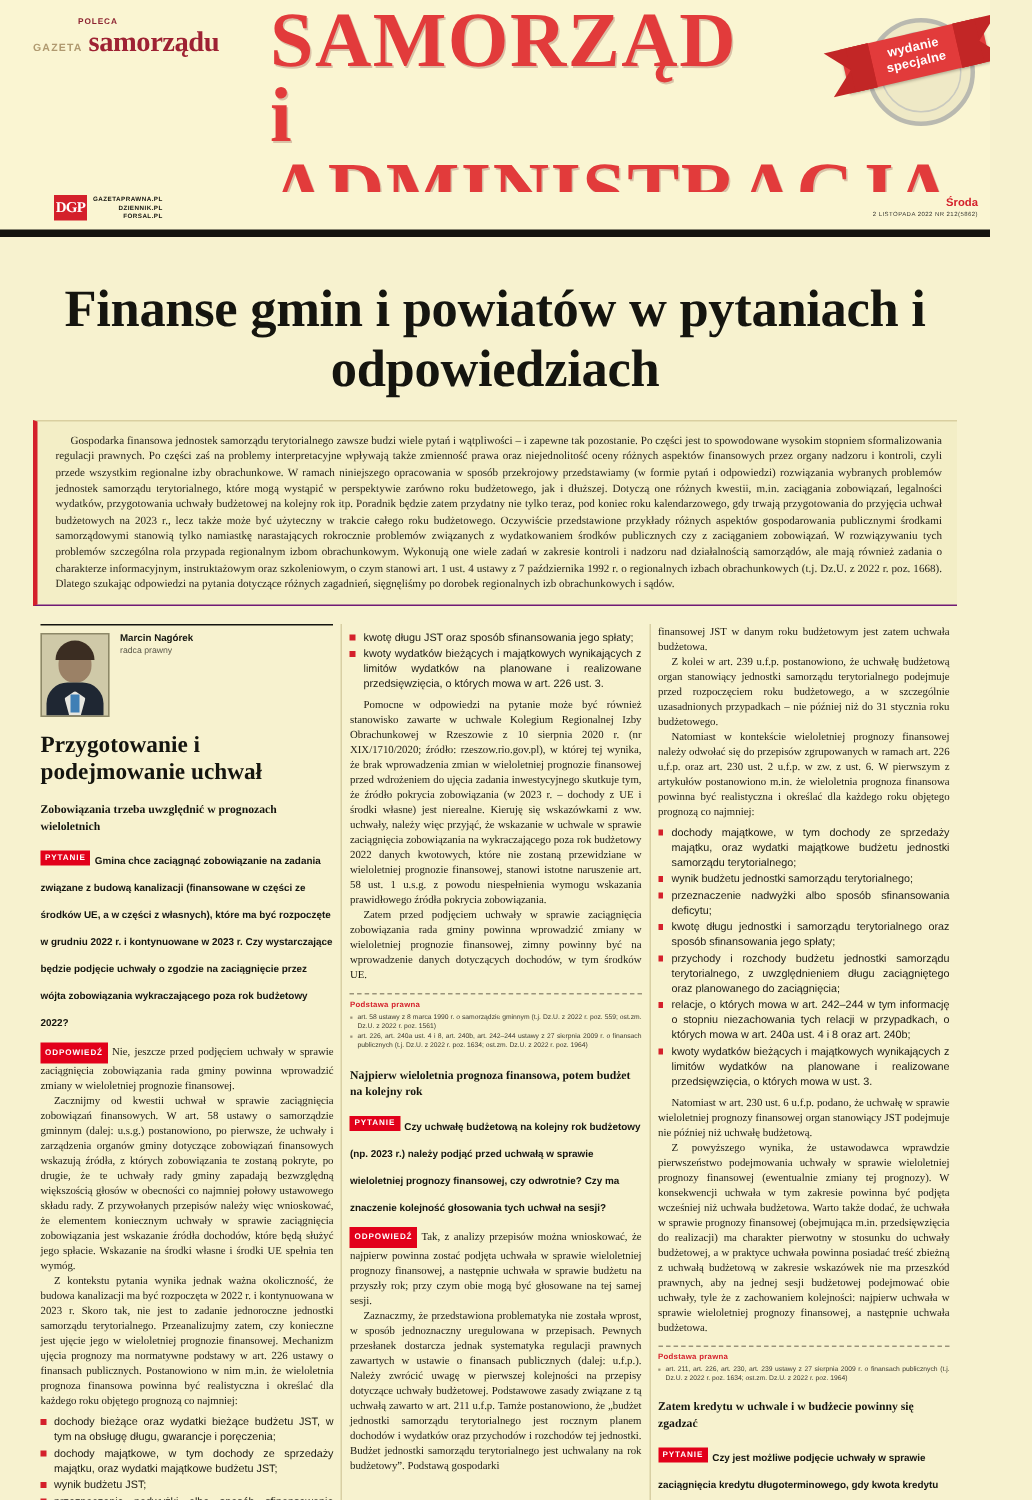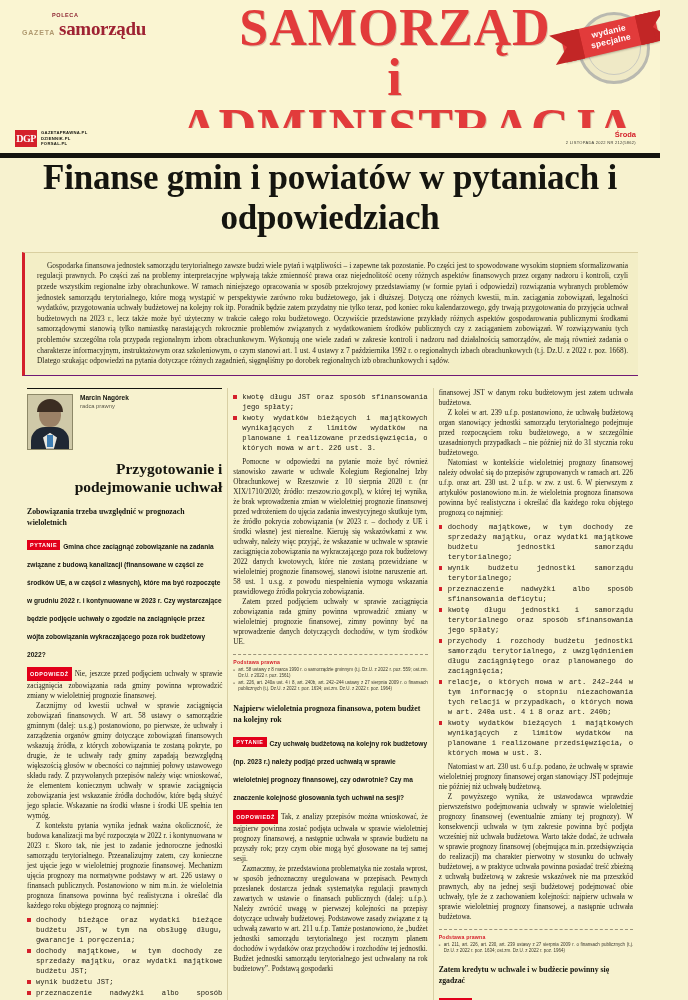--- a/index.html
+++ b/index.html
@@ -17,21 +17,21 @@
   .poleca{font-family:"Liberation Sans",sans-serif;font-weight:bold;font-size:5.5px;
     letter-spacing:.6px;color:#8c2230;margin:0 0 1px 30px;}
   .gz-line{display:flex;align-items:baseline;}
   .gazeta{font-family:"Liberation Sans",sans-serif;font-weight:bold;font-size:7px;
     letter-spacing:.8px;color:#b09a70;margin-right:4px;}
   .samorzadu{font-family:"Liberation Serif",serif;font-weight:bold;font-size:19px;
     color:#9e2233;line-height:1;letter-spacing:-.3px;}
   .iadmin{font-family:"Liberation Serif",serif;font-weight:bold;font-size:19px;
     color:#9e2233;line-height:1.05;letter-spacing:-.3px;margin-top:1px;}
 
-  .bigtitle{position:absolute;left:180px;top:4px;width:430px;text-align:center;}
+  .bigtitle{position:absolute;left:180px;top:4px;width:430px;text-align:left;}
   .bigtitle .l1{font-family:"Liberation Serif",serif;font-weight:bold;font-size:52px;
     color:#e23b3b;line-height:.94;letter-spacing:1px;
     text-shadow:1px 1px 0 rgba(120,40,40,.25);}
   .bigtitle .l2{font-family:"Liberation Serif",serif;font-weight:bold;font-size:52px;
     color:#e23b3b;line-height:.96;letter-spacing:1px;
     text-shadow:1px 1px 0 rgba(120,40,40,.25);}
 
   
   .seal{position:absolute;right:10px;top:12px;width:66px;height:66px;border-radius:50%;
     border:3px solid #b9b9b0;background:#efe9c6;}
@@ -42,35 +42,35 @@
     box-shadow:0 1px 2px rgba(0,0,0,.25);}
   .ribbon .rtxt{font-family:"Liberation Sans",sans-serif;font-weight:bold;
     font-size:8.5px;color:#fff;text-align:center;line-height:10px;padding-top:4px;
     letter-spacing:.2px;}
   .ribbon:before,.ribbon:after{content:"";position:absolute;top:0;width:0;height:0;}
   .ribbon:before{left:-11px;border:15px solid #c22626;border-left-color:transparent;}
   .ribbon:after{right:-11px;border:15px solid #c22626;border-right-color:transparent;}
 
   
   .topstrip{position:relative;height:30px;background:#faf5d2;}
-  .dgpwrap{position:absolute;left:15px;top:2px;display:flex;align-items:center;}
+  .dgpwrap{position:absolute;left:36px;top:2px;display:flex;align-items:center;text-align:right;}
   .dgpmark{width:22px;height:17px;background:#d4202b;color:#fff;
     font-family:"Liberation Serif",serif;font-weight:bold;font-size:10px;
     display:flex;align-items:center;justify-content:center;letter-spacing:-.5px;}
   .dgplines{margin-left:4px;font-family:"Liberation Sans",sans-serif;font-weight:bold;
     font-size:4.2px;line-height:5.4px;color:#15150f;letter-spacing:.3px;}
-  .dateblk{position:absolute;right:24px;top:2px;text-align:right;}
+  .dateblk{position:absolute;right:8px;top:2px;text-align:right;}
   .dayname{font-family:"Liberation Sans",sans-serif;font-weight:bold;font-size:7.5px;
     color:#d4202b;}
   .datetxt{font-family:"Liberation Sans",sans-serif;font-size:4px;color:#3a3a33;
     letter-spacing:.3px;margin-top:1px;}
   .blackbar{position:absolute;left:0;right:0;bottom:0;height:5px;background:#14140f;}
 
   
-  .headzone{padding:0 26px 0 26px;}
+  .headzone{padding:28px 26px 0 26px;}
   .headline{font-family:"Liberation Serif",serif;font-weight:bold;font-size:35px;
     line-height:1.14;letter-spacing:-.2px;color:#15150f;text-align:center;}
 
   
   .leadwrap{margin:14px 22px 0 22px;border-left:3px solid #d4202b;
     border-top:1px solid #d9cfa0;border-bottom:1px solid #701a75;
     background:#f3eec6;padding:8px 10px 8px 12px;}
   .lead{font-family:"Liberation Serif",serif;font-size:7.4px;line-height:10.6px;
     text-align:justify;color:#221f16;text-indent:10px;}
 
@@ -91,39 +91,39 @@
   .av-body{position:absolute;left:3px;bottom:0;width:38px;height:22px;
     background:#1f2733;border-radius:14px 14px 0 0;}
   .av-shirt{position:absolute;left:15px;bottom:0;width:14px;height:16px;background:#e8e7e0;
     clip-path:polygon(50% 0,100% 30%,78% 100%,22% 100%,0 30%);}
   .av-tie{position:absolute;left:19px;bottom:2px;width:6px;height:12px;background:#3f7fb5;}
   .bname{font-family:"Liberation Sans",sans-serif;font-weight:bold;font-size:6.5px;
     color:#15150f;}
   .brole{font-family:"Liberation Sans",sans-serif;font-size:5.8px;color:#5a5748;margin-top:2px;}
 
   .secthead{font-family:"Liberation Serif",serif;font-weight:bold;font-size:15.5px;
-    line-height:1.17;color:#15150f;margin:6px 0 10px 12px;text-align:right;}
+    line-height:1.17;color:#15150f;margin:6px 0 10px 0;}
 
   .subhead{font-family:"Liberation Serif",serif;font-weight:bold;font-size:7.8px;
     line-height:11px;color:#15150f;margin:10px 0 7px 0;}
 
   .tag{display:inline-block;vertical-align:middle;background:#e2001a;color:#fff;
     font-family:"Liberation Sans",sans-serif;font-weight:bold;font-size:5.4px;
     letter-spacing:.6px;padding:2px 3px;margin-right:3px;}
   .qtext{font-family:"Liberation Sans",sans-serif;font-weight:bold;font-size:6.6px;
     line-height:9.4px;color:#15150f;text-align:justify;display:inline;}
   .qblock{margin-bottom:6px;}
 
   .atext{font-family:"Liberation Serif",serif;font-size:7.2px;line-height:10px;
     color:#1c1a12;text-align:justify;}
   .atext p{margin:0;text-indent:9px;}
   .atext p.first{text-indent:0;display:inline;}
 
   ul.bul{list-style:none;margin:4px 0 4px 0;padding:0;}
-  ul.bul li{font-family:Liberation Mono, monospace;font-size:7.2px;line-height:10px;
+  ul.bul li{font-family:Liberation Sans, sans-serif;font-size:7.2px;line-height:10px;
     color:#1c1a12;padding-left:9px;position:relative;text-align:justify;margin-bottom:1px;}
   ul.bul li:before{content:"";position:absolute;left:0;top:3.5px;width:3.6px;height:3.6px;
     background:#d4202b;}
 
   .lawbox{border-top:1px dashed #9a937a;margin-top:7px;padding-top:4px;}
   .lawtitle{font-family:"Liberation Sans",sans-serif;font-weight:bold;font-size:5.2px;
     color:#d4202b;letter-spacing:.2px;margin-bottom:2px;}
   .lawtext{font-family:"Liberation Sans",sans-serif;font-size:4.5px;line-height:6.2px;
     color:#3b382c;text-align:justify;}
   .lawtext div{position:relative;padding-left:5px;margin-bottom:1px;}

